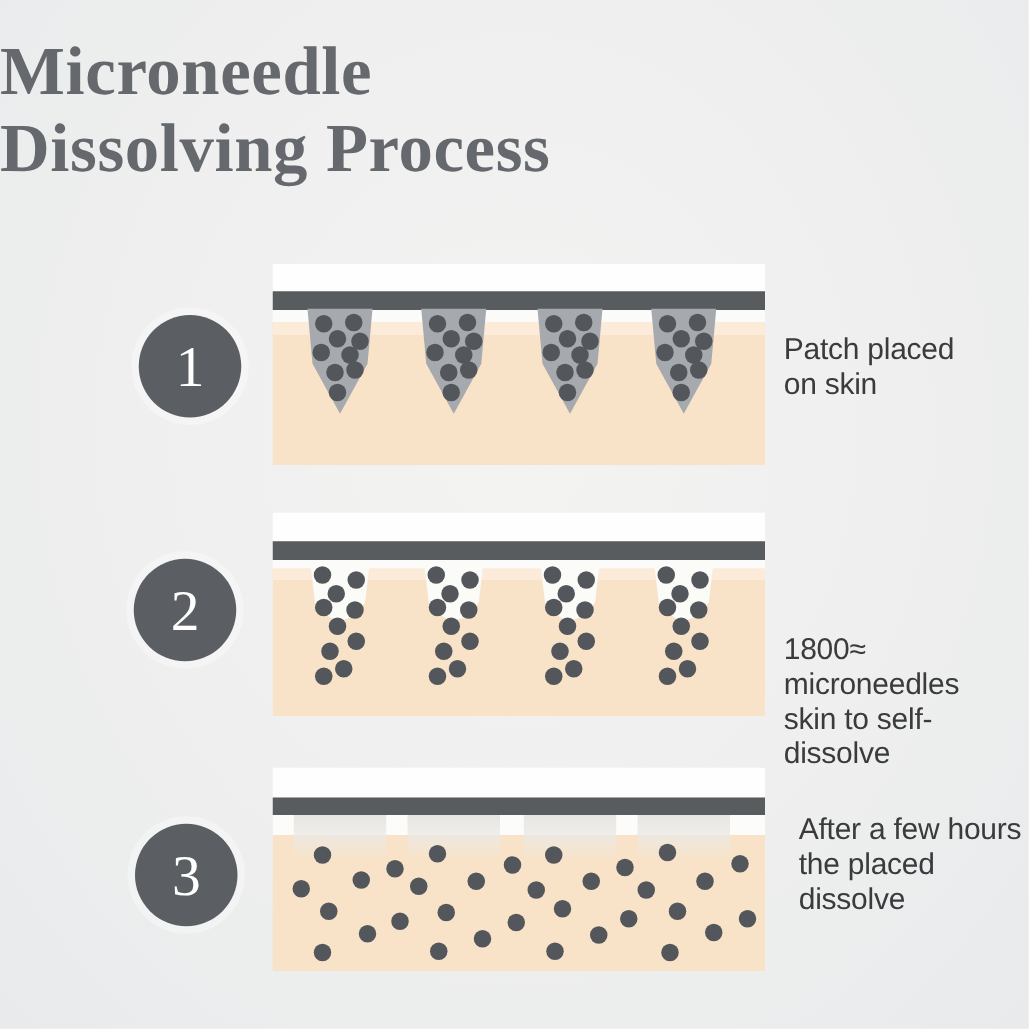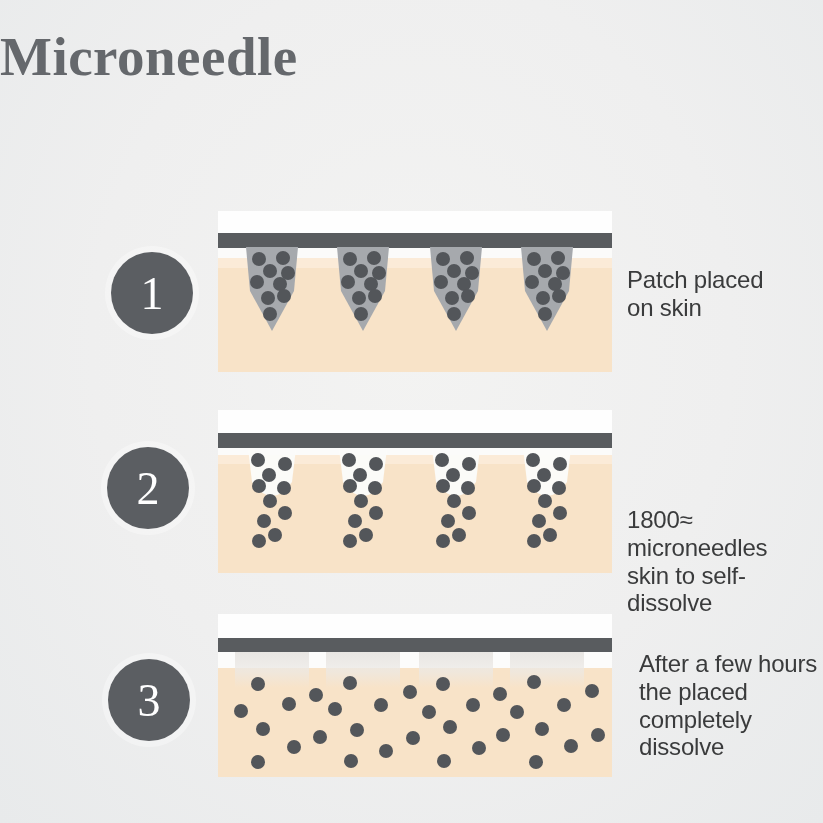--- a/index.html
+++ b/index.html
@@ -30,20 +30,21 @@
   }
   .step-label span{display:block;}
 </style>
 </head>
 <body>
 
 <div class="stage">
 
   <div class="title">
     <div>Microneedle</div>
+    <div>Dissolving Process</div>
   </div>
 
   <div class="badge" style="left:111px;top:252px;">
     <span>1</span>
   </div>
 
   <div class="panel" style="top:211px;">
     <svg width="394" height="161" viewBox="0 0 394 161" xmlns="http://www.w3.org/2000/svg">
       <rect x="0" y="0" width="394" height="23" fill="#fefefe"></rect>
       <rect x="0" y="22" width="394" height="15" fill="#595c5f"></rect>
@@ -226,17 +227,16 @@
           <circle cx="353" cy="132" r="7"></circle>
           <circle cx="374" cy="77" r="7"></circle>
           <circle cx="380" cy="121" r="7"></circle>
       </g>
     </svg>
   </div>
 
   <div class="step-label" style="top:650px;margin-left:12px;">
     <span>After a few hours</span>
     <span>the placed</span>
-    <span>completely</span>
     <span>dissolve</span>
   </div>
 
 </div>
 
 </body></html>

